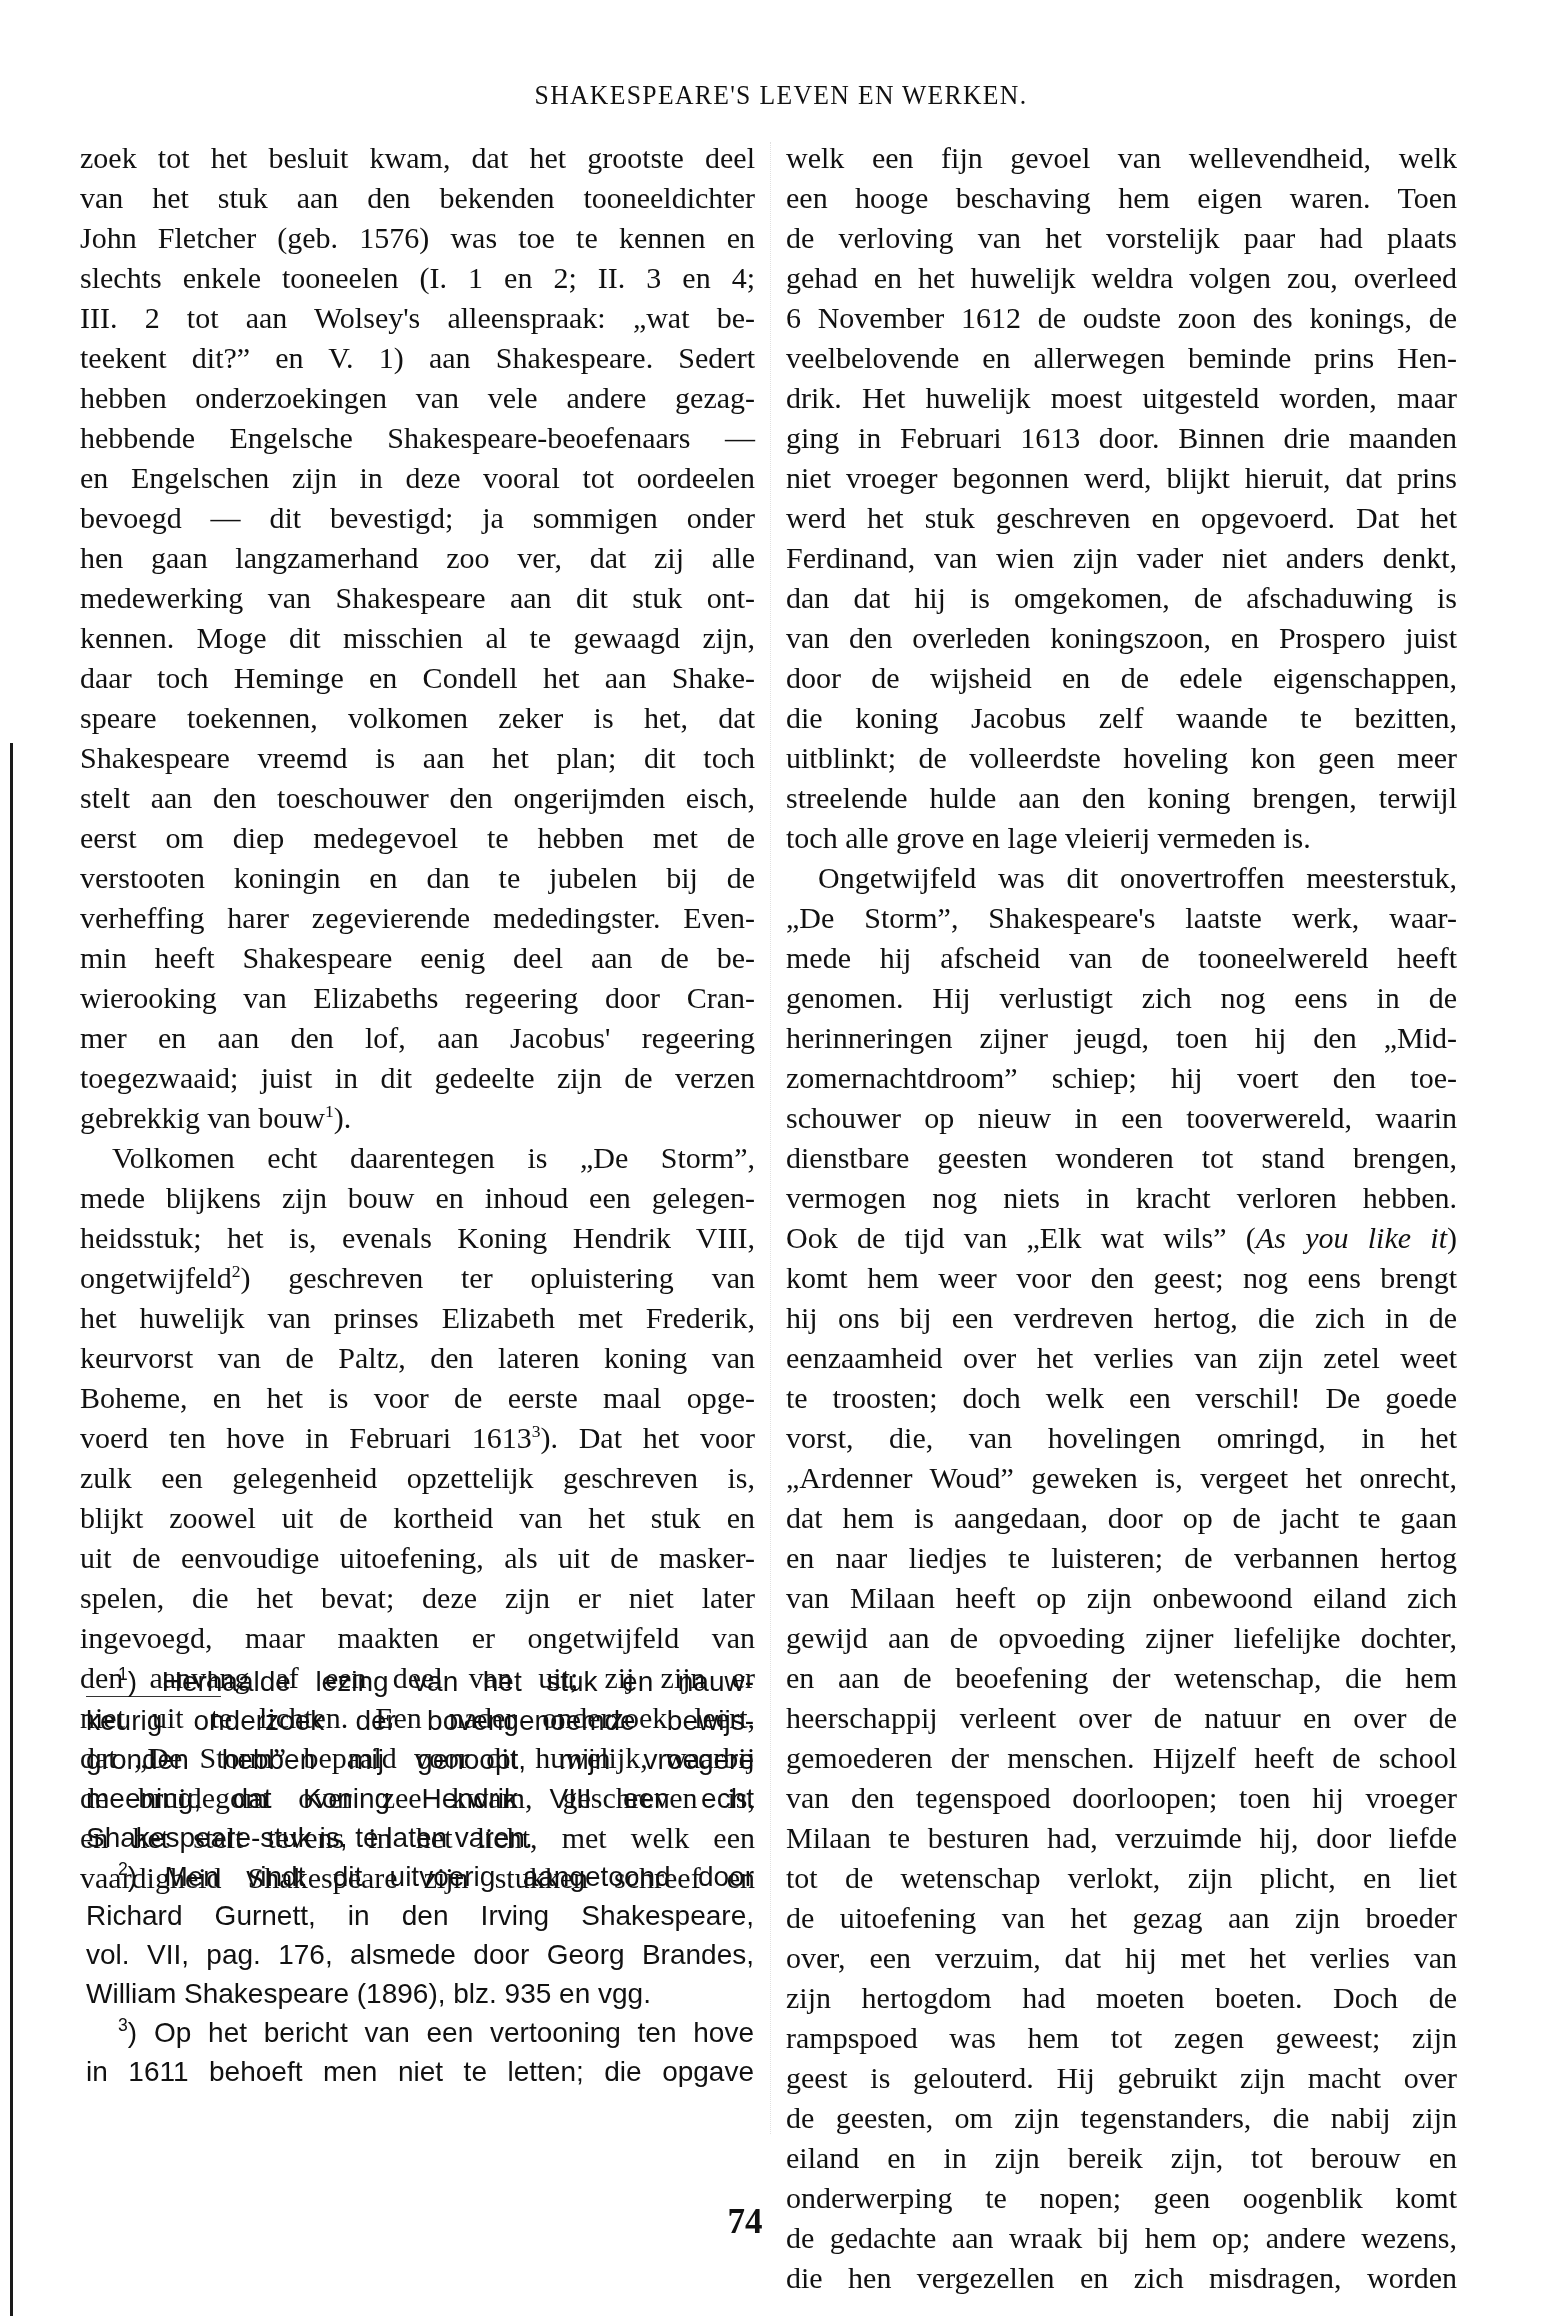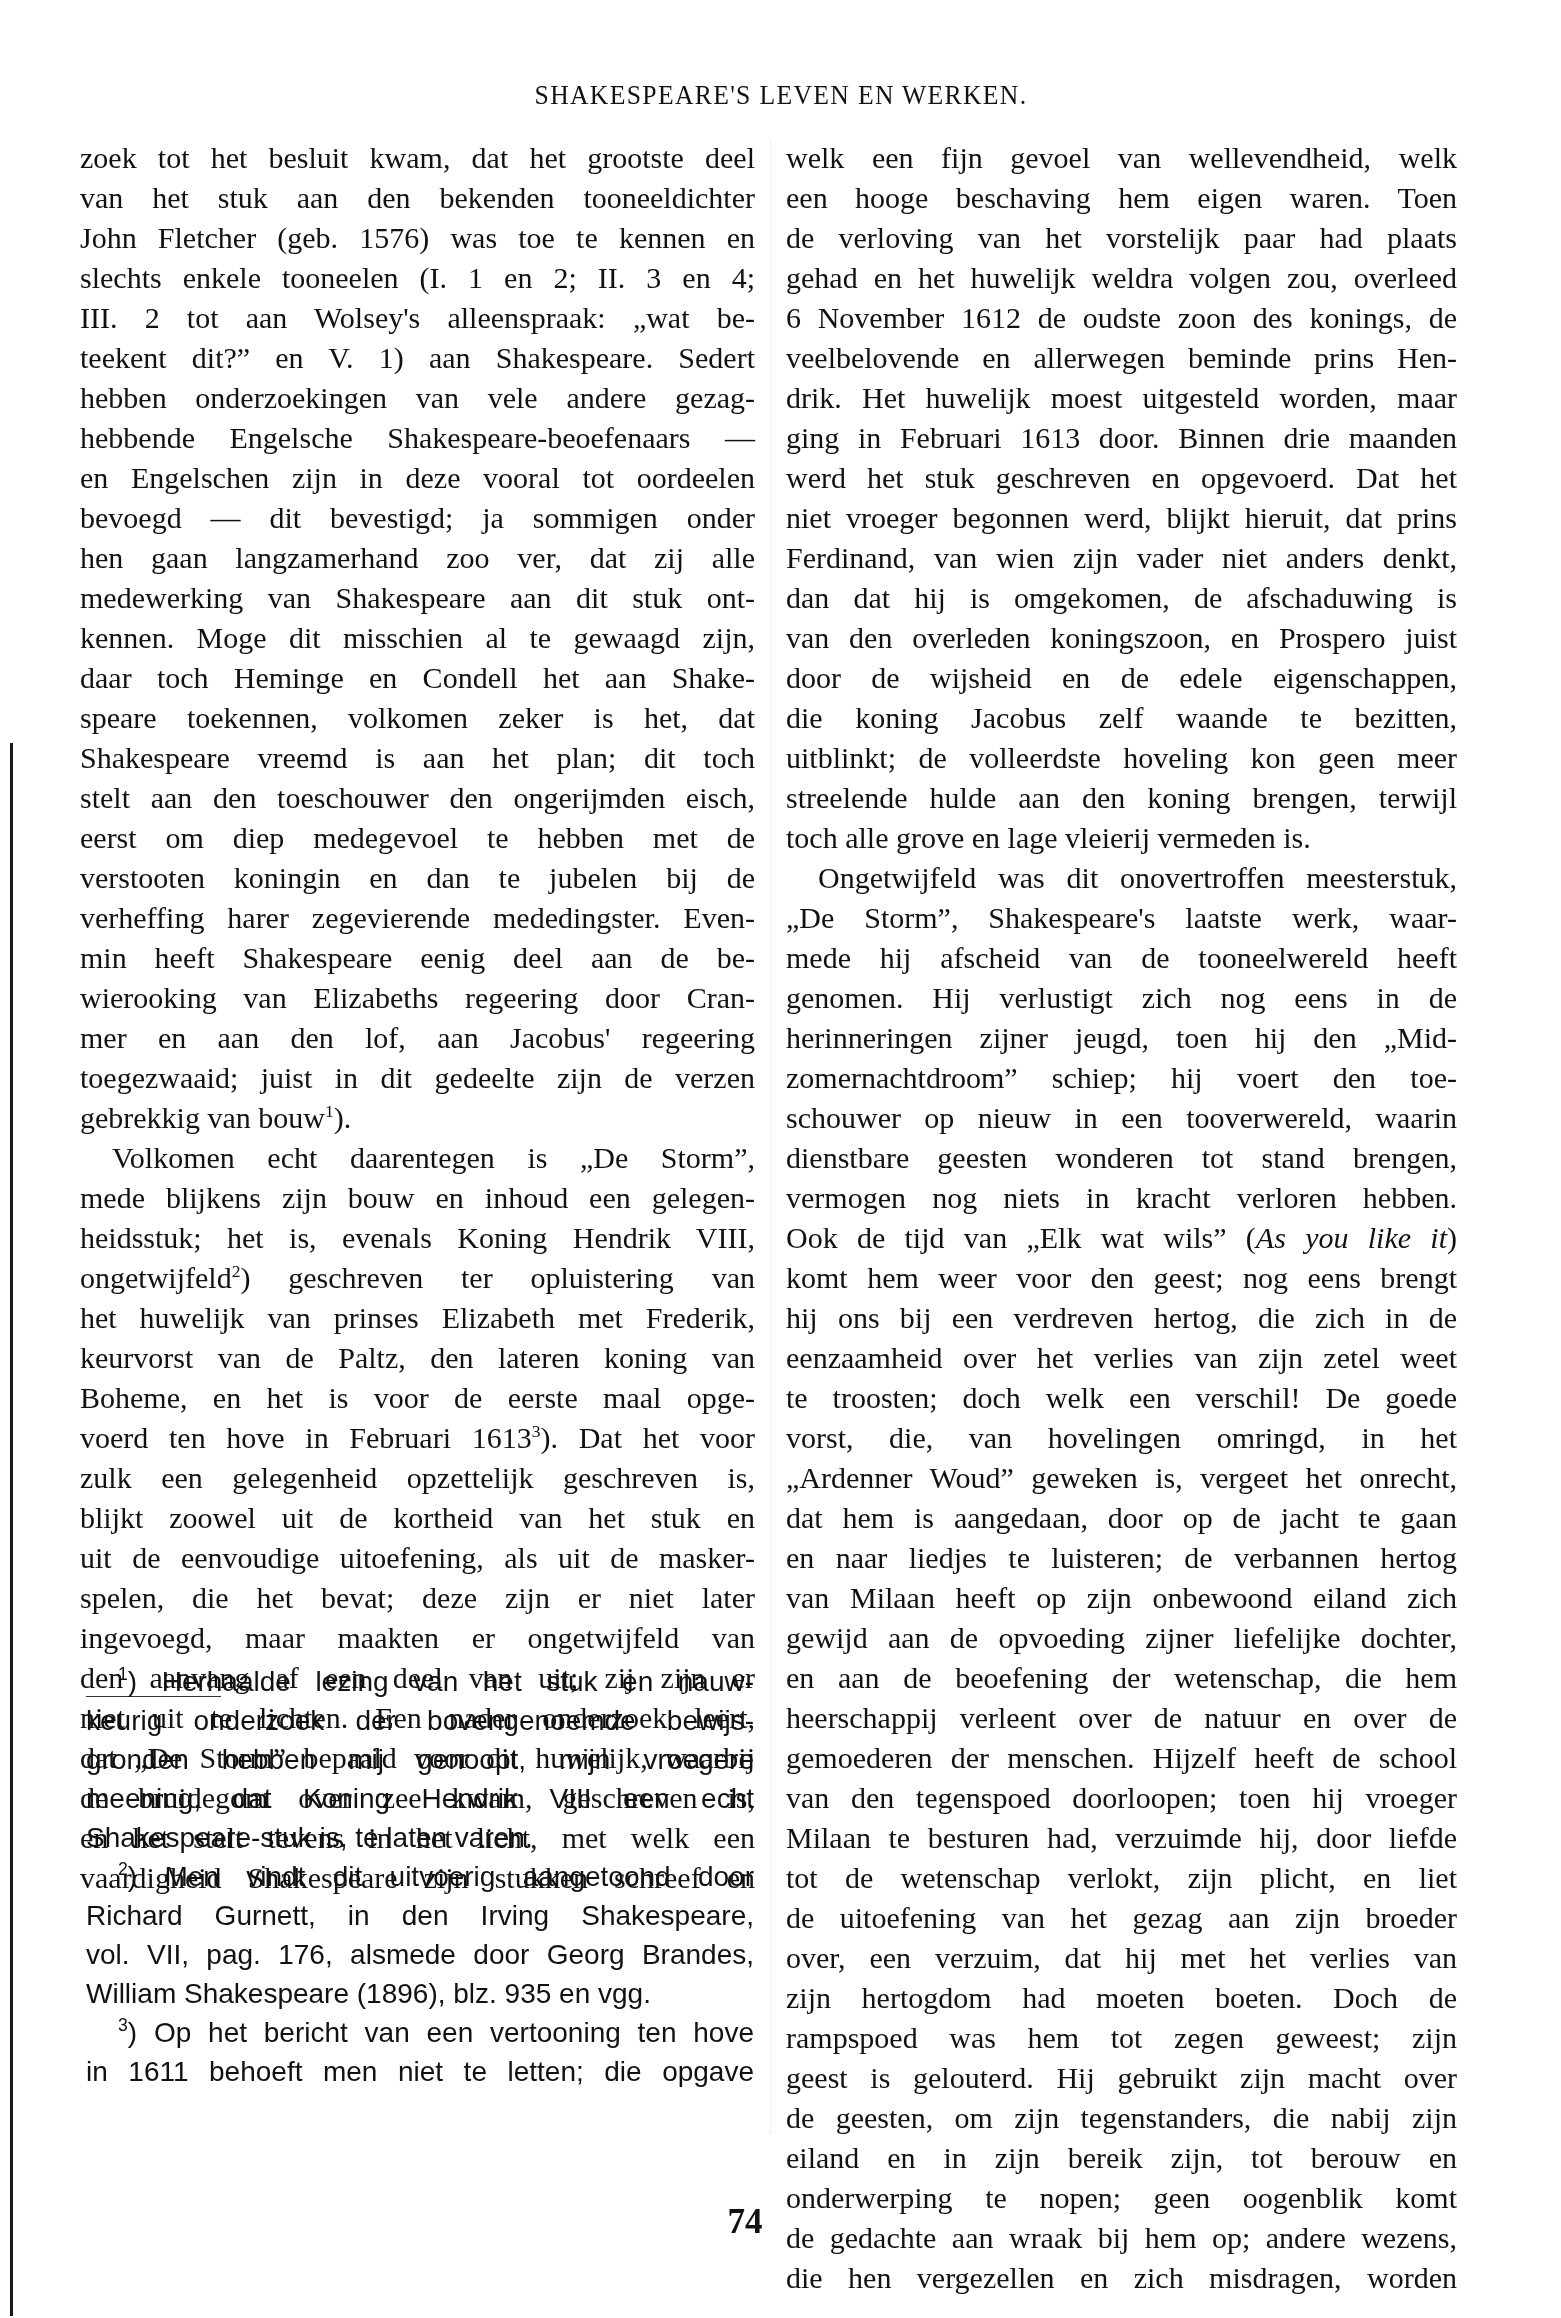--- a/index.html
+++ b/index.html
@@ -214,24 +214,24 @@
     <span class="line">
       <span class="just"><span>veelbelovende en allerwegen beminde prins Hen-</span></span>
     </span>
     <span class="line">
       <span class="just"><span>drik. Het huwelijk moest uitgesteld worden, maar</span></span>
     </span>
     <span class="line">
       <span class="just"><span>ging in Februari 1613 door. Binnen drie maanden</span></span>
     </span>
     <span class="line">
+      <span class="just"><span>niet vroeger begonnen werd, blijkt hieruit, dat prins</span></span>
+    </span>
+    <span class="line">
       <span class="just"><span>werd het stuk geschreven en opgevoerd. Dat het</span></span>
-    </span>
-    <span class="line">
-      <span class="just"><span>niet vroeger begonnen werd, blijkt hieruit, dat prins</span></span>
     </span>
     <span class="line">
       <span class="just"><span>Ferdinand, van wien zijn vader niet anders denkt,</span></span>
     </span>
     <span class="line">
       <span class="just"><span>dan dat hij is omgekomen, de afschaduwing is</span></span>
     </span>
     <span class="line">
       <span class="just"><span>van den overleden koningszoon, en Prospero juist</span></span>
     </span>

